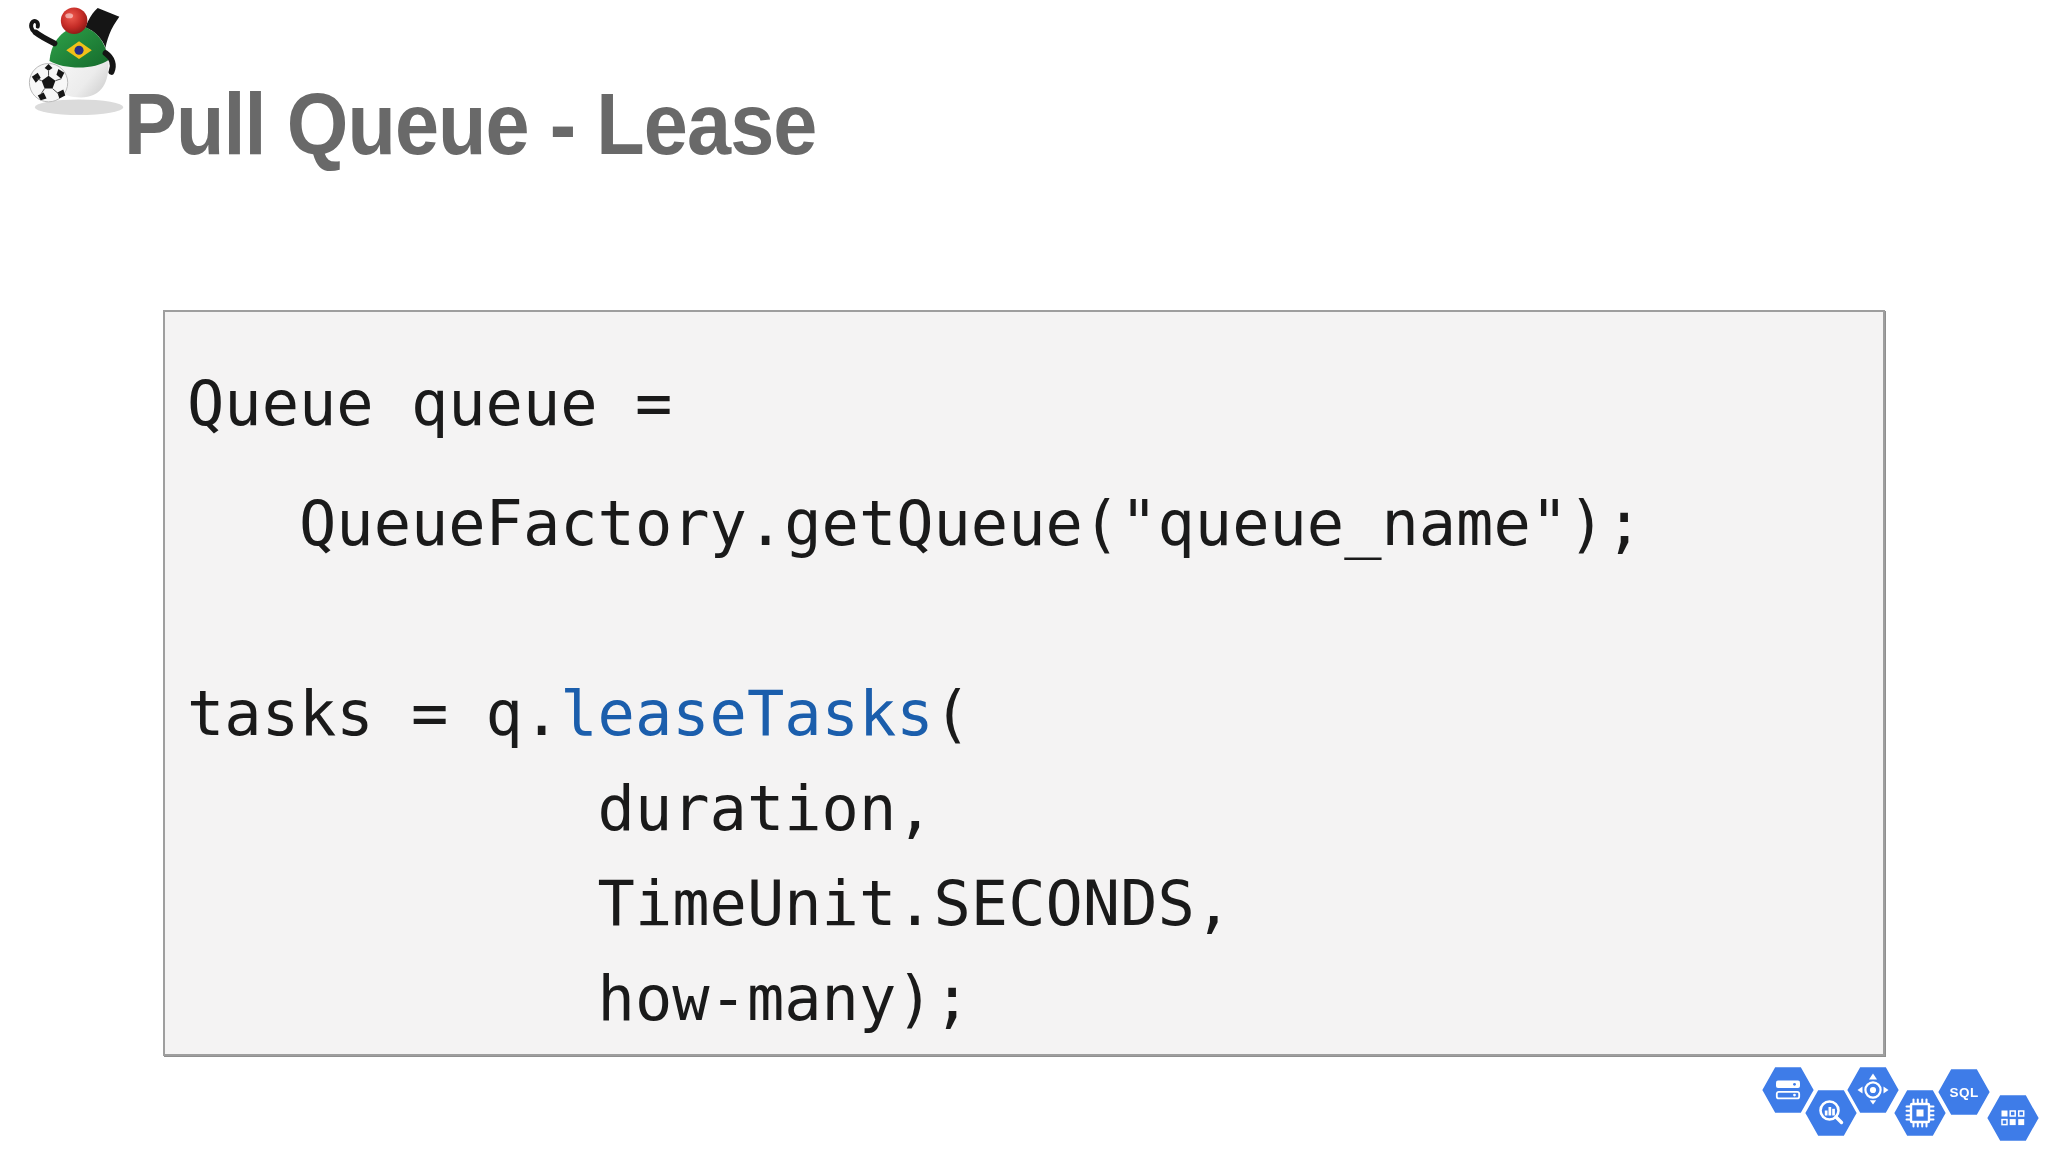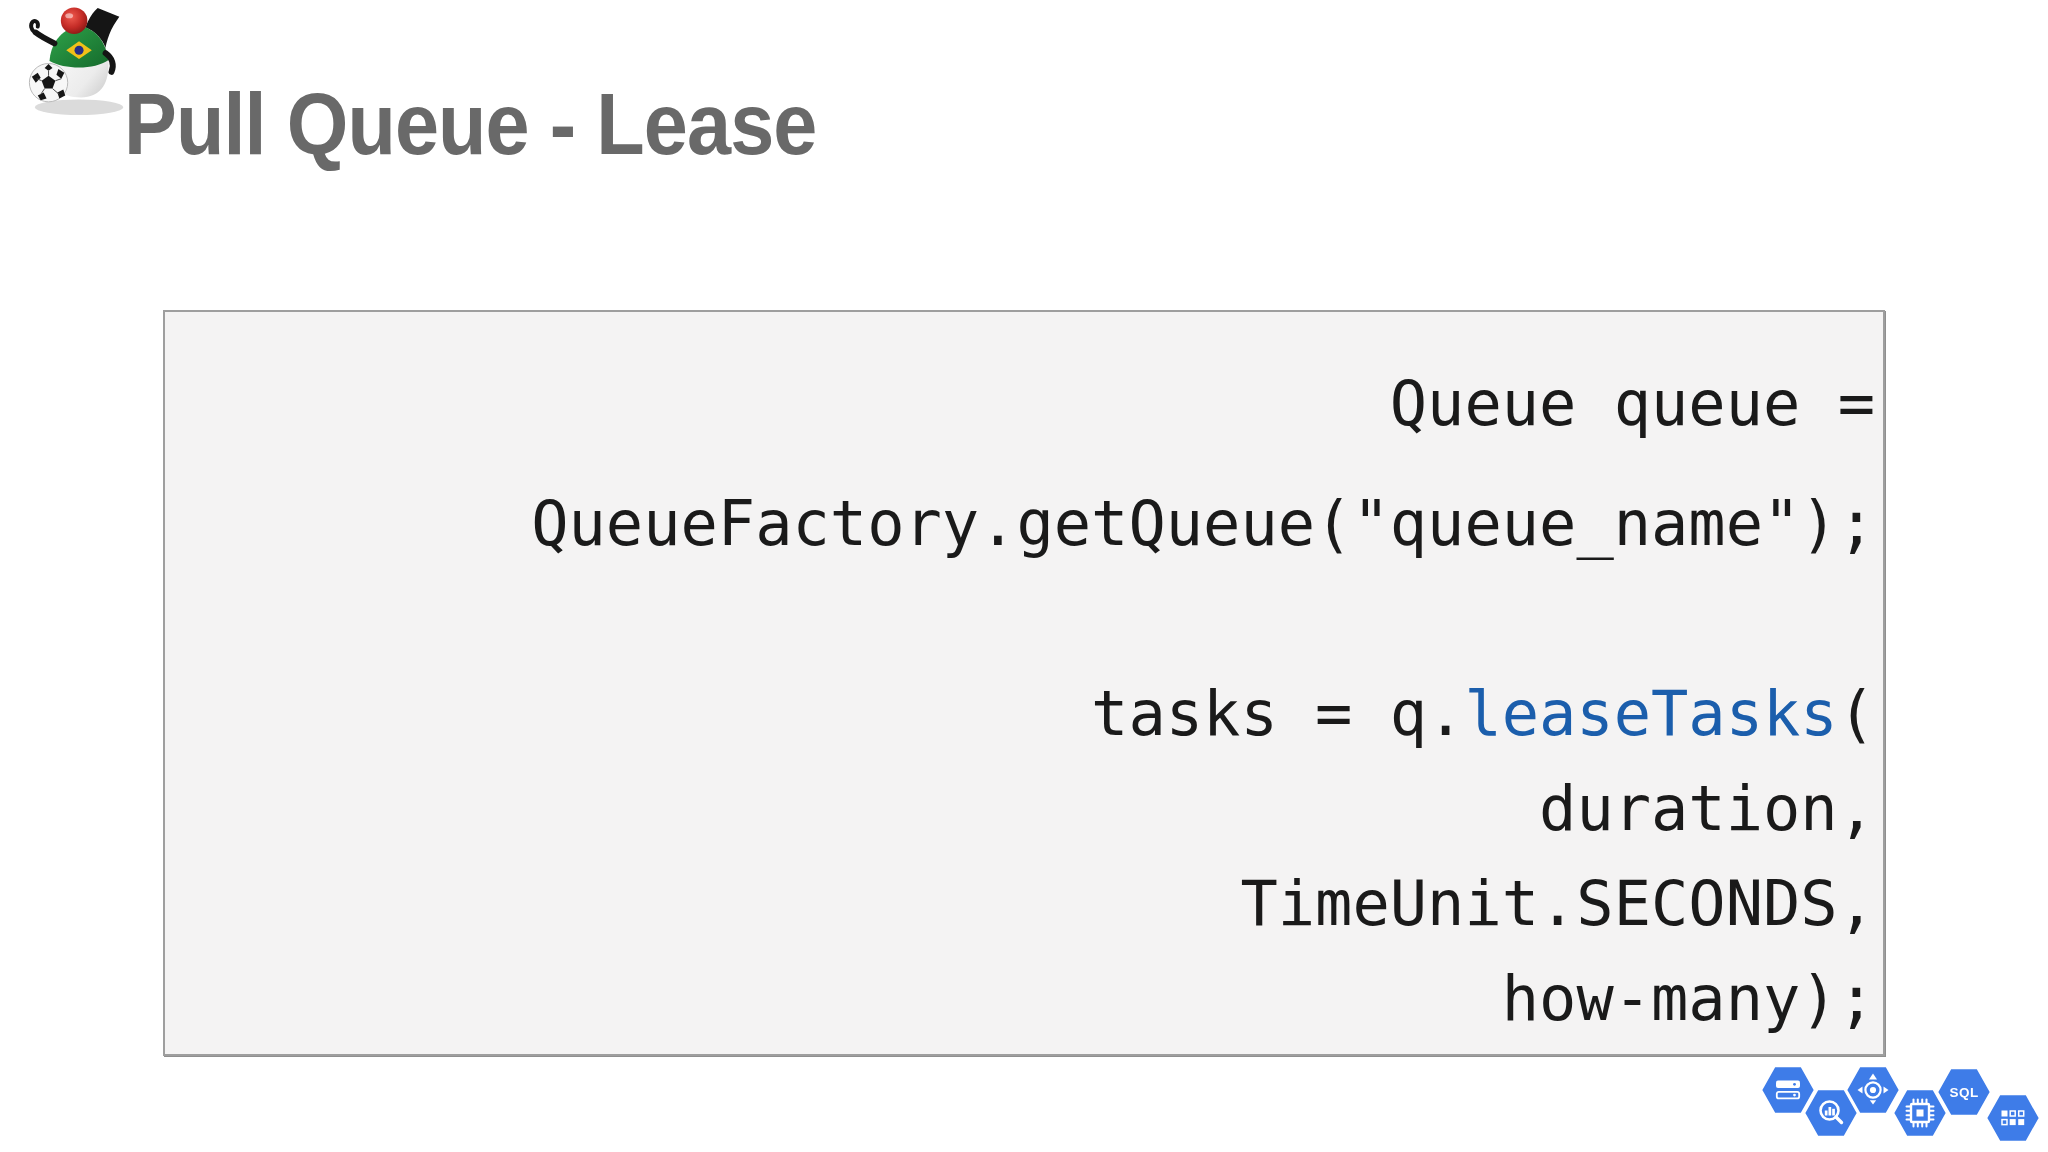--- a/index.html
+++ b/index.html
@@ -33,21 +33,21 @@
     border:2px solid var(--code-border,#9E9E9E);
     box-shadow:1px 1px 0 #8f8f8f;
   }
   .code-lines{
     position:absolute;left:22px;top:44px;right:8px;
     font-family:"DejaVu Sans Mono","Liberation Mono",monospace;
     font-size:62px;line-height:95px;
     color:var(--code-text,#1A1A1A);
     white-space:pre;
   }
-  .code-line{height:95px;text-align:right;}
+  .code-line{height:95px;}
   .code-line.para-gap{margin-top:25px;}
   .kw{color:var(--kw-color,#1B5EAC);font-weight:400;}
 
   
   .footer-icons{position:absolute;left:1756px;top:1058px;width:292px;height:94px;}
   .hex{fill:var(--hex-blue,#3E7CE8);stroke:#ffffff;stroke-width:2.5;}
   .g-stroke{stroke:#ffffff;fill:none;stroke-linecap:round;}
   .g-fill{fill:#ffffff;}
   .sql-label{
     fill:#ffffff;font-family:"Liberation Sans",sans-serif;

